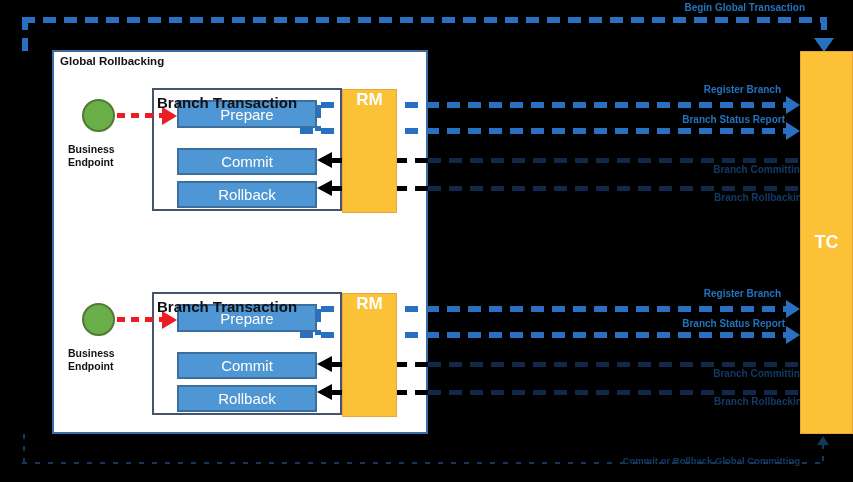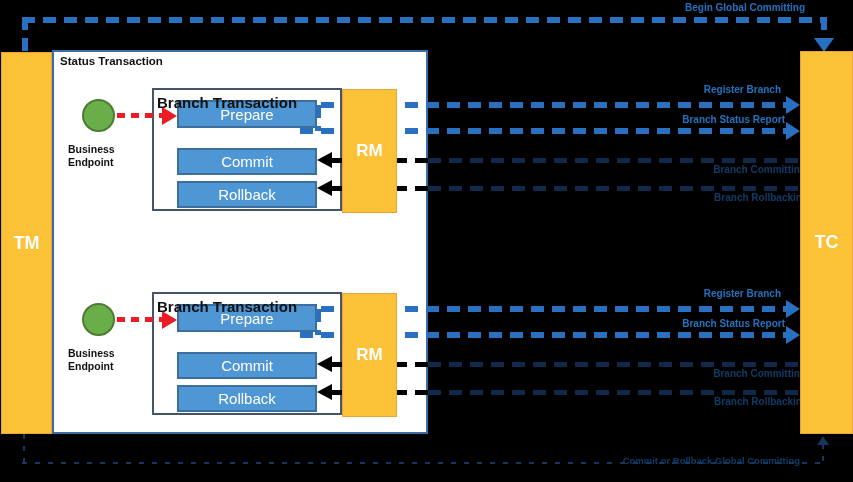--- a/index.html
+++ b/index.html
@@ -24,21 +24,21 @@
 
   
   .branch { left:0; top:0; width:853px; height:130px; position:absolute; }
   .branch.b1 { top:88px; } .branch.b2 { top:292px; }
 
   .branch-box { left:152px; top:0; width:190px; height:123px;
                 background:#fff; border:2px solid #44546A; z-index:2; }
   .branch-label { left:157px; top:6px; font-size:15px; font-weight:bold;
                   color:#111; z-index:7; }
   .rm { left:342px; top:1px; width:55px; height:124px; background:#FCC237;
-        border:1px solid #E9A43C; display:flex; align-items:center;
+        border:1px solid #E9A43C; display:flex; 
         justify-content:center; color:#fff; font-weight:bold; font-size:17px;
         z-index:5; }
 
   .endpoint-circle { left:82px; top:11px; width:33px; height:33px;
                      border-radius:50%; background:#6AAE4A;
                      border:2px solid #4E7A33; z-index:4; }
   .endpoint-label { left:68px; top:55px; width:70px; font-size:10.5px;
                     font-weight:bold; color:#111; line-height:13px; z-index:7; }
 
   .step-box { left:177px; width:140px; background:#4E97D4;
@@ -112,33 +112,30 @@
 </style>
 </head>
 <body>
 
 <div class="stage">
 
   <div class="abs dash-blue-v top-v-left"></div>
   <div class="abs dash-blue-h top-h"></div>
   <div class="abs dash-blue-v top-v-right"></div>
   <div class="abs ah ah-down-blue"></div>
-  <div class="abs msg begin-label">Begin Global Committing</div>
+  <div class="abs msg begin-label">Begin Global Transaction</div>
 
   <div class="abs dash-dot-v bot-v-left"></div>
   <div class="abs dash-dot-h bot-h"></div>
   <div class="abs dash-dot-v bot-v-right"></div>
   <div class="abs ah ah-up-faint"></div>
   <div class="abs msg msg-faint bottom-label">Commit or Rollback Global Committing</div>
 
   <div class="abs global-panel"></div>
-  <div class="abs global-label">Status Transaction</div>
-  <div class="abs pillar tm">
-    <span>TM</span>
-  </div>
+  <div class="abs global-label">Global Rollbacking</div>
   <div class="abs pillar tc">
     <span>TC</span>
   </div>
 
   <div class="branch b1">
     <div class="abs branch-box"></div>
     <div class="abs branch-label">Branch Transaction</div>
 
     <div class="abs dash-blue-h lineA"></div>
     <div class="abs dash-blue-h lineB"></div>

